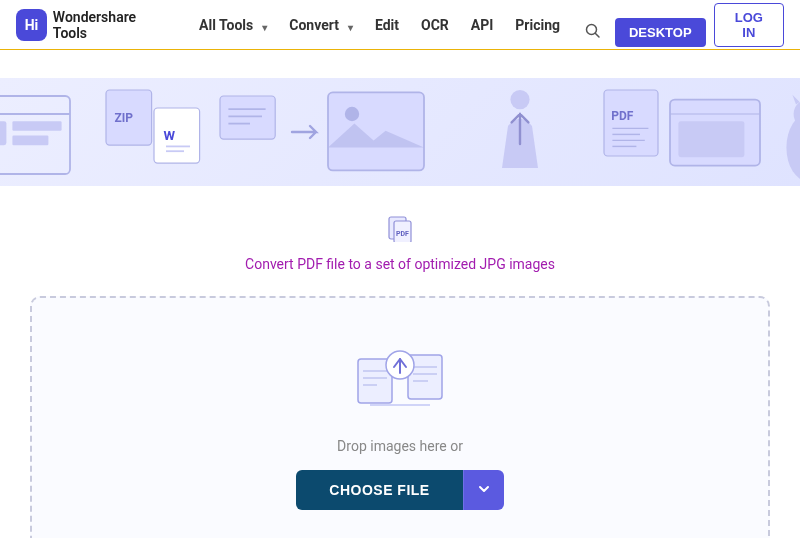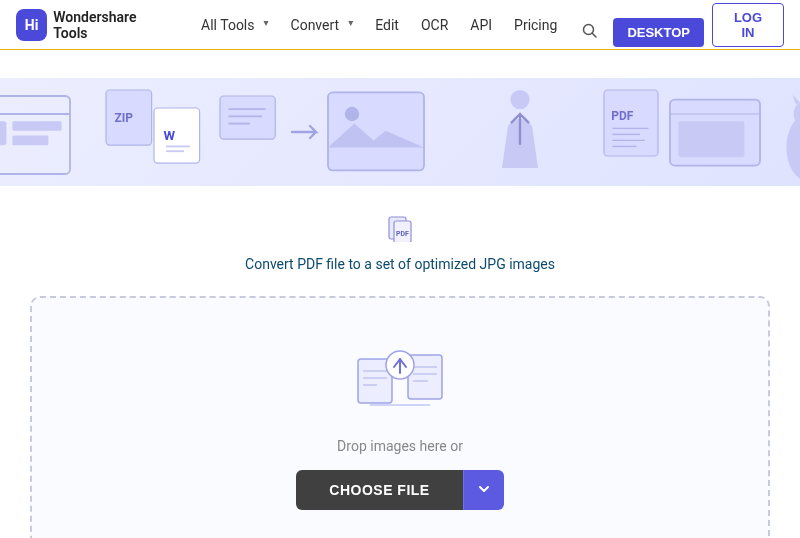--- a/index.html
+++ b/index.html
@@ -14,24 +14,25 @@
     }
     .logo-wrap { display: flex; align-items: center; gap: 6px; margin-right: 12px; }
     .logo-icon {
       width: 32px; height: 32px; background: #4A49D9; border-radius: 8px;
       display: flex; align-items: center; justify-content: center;
       color: #fff; font-size: 14px; font-weight: bold;
     }
     .logo-text { font-size: 14px; font-weight: 600; color: #222; }
     .nav-links { display: flex; align-items: center; gap: 2px; }
     .nav-item {
-      display: flex; align-items: flex-start; gap: 9px;
+      display: flex; align-items: flex-end; gap: 9px;
       padding: 6px 10px; font-size: 14px; color: #333;
       cursor: pointer; border-radius: 4px;
       white-space: nowrap;
+      font-weight: bold;
     }
     .nav-chevron { font-size: 10px; color: #666; }
     .nav-right { margin-left: auto; display: flex; align-items: flex-end; gap: 8px; }
     .search-icon { width: 32px; height: 32px; display: flex; align-items: center; justify-content: center; cursor: pointer; color: #555; font-size: 16px; }
     .btn-desktop {
       background: #4A49D9; color: #fff; border: none; border-radius: 4px;
       padding: 7px 14px; font-size: 13px; font-weight: 600; cursor: pointer;
     }
     .btn-login {
       background: #fff; color: #4A49D9; border: 1.5px solid #4A49D9; border-radius: 4px;
@@ -50,40 +51,40 @@
     
     .main-content {
       display: flex; flex-direction: column; align-items: center;
       padding: 30px 20px 20px;
     }
     .page-title {
       font-size: 26px; font-weight: 700; color: #222;
       display: flex; align-items: center; gap: 8px;
       margin-bottom: 8px;
     }
-    .page-subtitle { font-size: 14px; color: #0c4a6e; margin-bottom: 24px; }
+    .page-subtitle { font-size: 14px; color: #a21caf; margin-bottom: 24px; }
 
     
     .drop-zone {
       width: 740px; min-height: 260px;
       border: 2px dashed #c8cadd; border-radius: 10px;
       background: #fafbff;
       display: flex; flex-direction: column; align-items: center; justify-content: center;
       gap: 16px;
       padding: 40px 20px;
     }
     .upload-icon-wrap { display: flex; align-items: flex-end; justify-content: center; height: 80px; }
 
     
     .drop-text { font-size: 14px; color: #888; }
 
     
     .choose-file-wrap { display: flex; align-items: center; }
     .btn-choose {
-      background: #404040; color: #fff; border: none; border-radius: 6px 0 0 6px;
+      background: #0c4a6e; color: #fff; border: none; border-radius: 6px 0 0 6px;
       padding: 12px 33px; font-size: 14px; font-weight: 700; cursor: pointer;
       letter-spacing: 0.5px;
     }
     .btn-dropdown {
       background: #5B5AE0; color: #fff; border: none; border-radius: 0 6px 6px 0;
       padding: 12px 14px; font-size: 14px; cursor: pointer;
       border-left: 1px solid #7070e8;
     }
   </style>
 </head>

